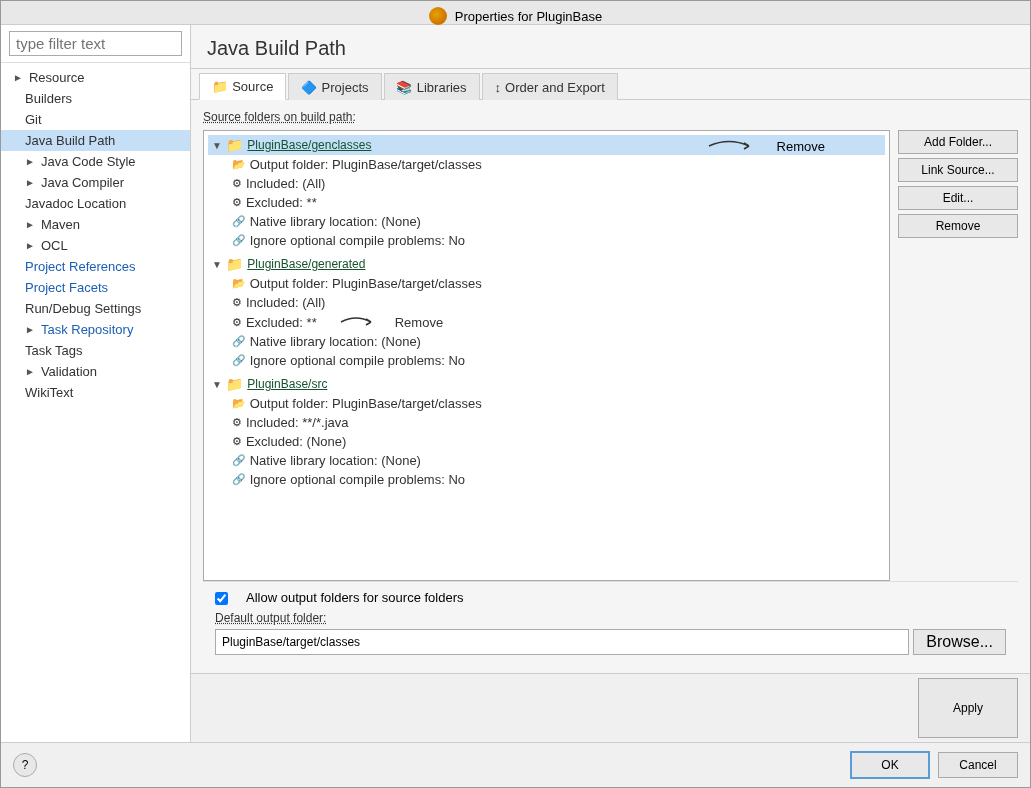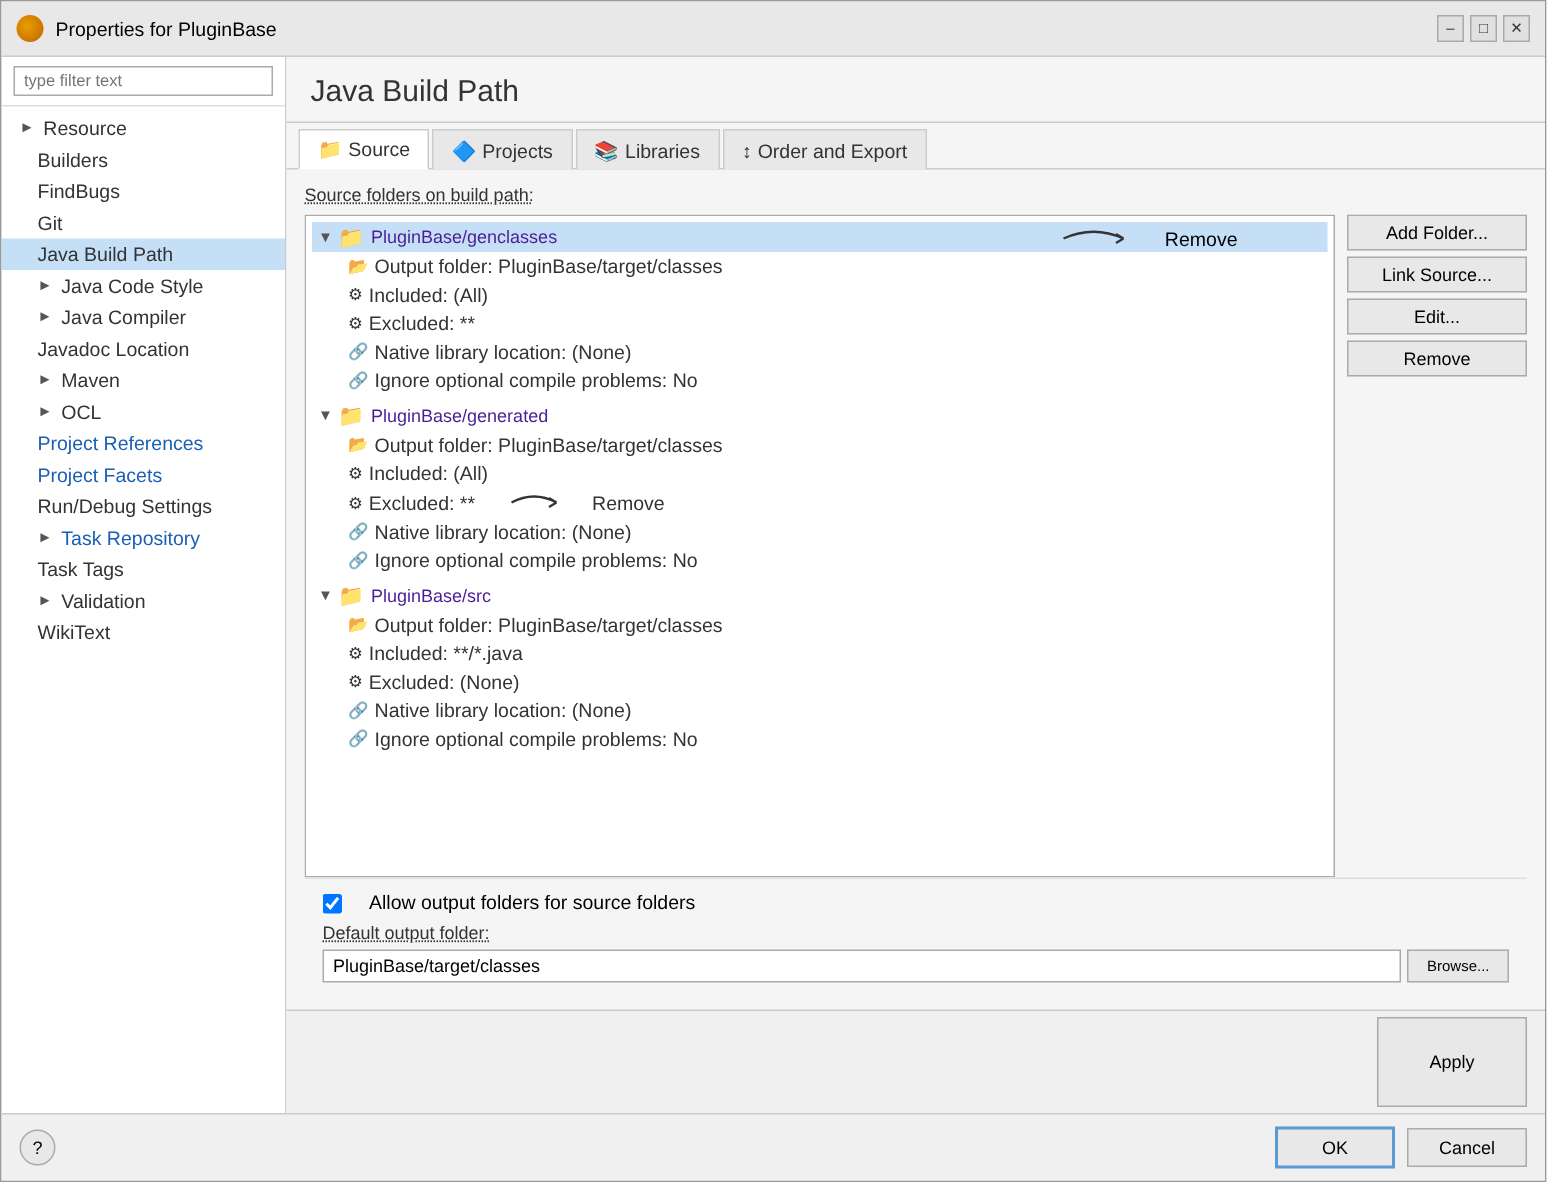--- a/index.html
+++ b/index.html
@@ -1,32 +1,32 @@
 <!DOCTYPE html>
 <html><head>
   <meta charset="utf-8">
   <style>
     * { box-sizing: border-box; margin: 0; padding: 0; font-family: 'Segoe UI', Arial, sans-serif; font-size: 13px; }
     body { background: #f0f0f0; width: 1031px; height: 788px; overflow: hidden; }
 
     .window { width: 1031px; height: 788px; background: #f5f5f5; border: 1px solid #999; display: flex; flex-direction: column; }
 
-    .title-bar { background: #e8e8e8; border-bottom: 1px solid #ccc; padding: 6px 10px; display: flex; align-items: center; justify-content: space-between; height: 37px; }
+    .title-bar { background: #e8e8e8; border-bottom: 1px solid #ccc; padding: 6px 10px; display: flex; align-items: center; justify-content: space-between; height: 24px; flex-direction: column; }
     .title-bar-left { display: flex; align-items: center; gap: 8px; }
     .title-icon { width: 18px; height: 18px; background: radial-gradient(circle at 40% 40%, #e8a000, #c06000); border-radius: 50%; display: inline-block; }
     .title-text { font-size: 13px; font-weight: normal; }
     .title-controls { display: flex; gap: 4px; }
     .title-btn { width: 18px; height: 18px; border: 1px solid #aaa; background: #e0e0e0; cursor: pointer; display: flex; align-items: center; justify-content: center; font-size: 10px; color: #333; }
 
     .main-content { display: flex; flex: 1; overflow: hidden; }
 
     
     .sidebar { width: 190px; border-right: 1px solid #ccc; background: #fff; display: flex; flex-direction: column; overflow: hidden; }
     .filter-box { padding: 6px 8px; border-bottom: 1px solid #ddd; }
-    .filter-input { width: 100%; border: 1px solid #aaa; padding: 3px 6px; font-size: 11px; color: #0c4a6e; background: #fff; }
+    .filter-input { width: 100%; border: 1px solid #aaa; padding: 3px 6px; font-size: 15px; color: #0c4a6e; background: #fff; }
     .tree-nav { flex: 1; overflow-y: auto; padding: 4px 0; }
     .tree-item { padding: 3px 8px 3px 12px; cursor: pointer; color: #333; display: flex; align-items: center; gap: 4px; }
     .tree-item.selected { background: #c5dff7; }
     .tree-item.indent { padding-left: 24px; }
     .chevron { font-size: 10px; color: #555; margin-right: 2px; }
     .tree-item-blue { color: #1a5fb4; }
     .tree-item-black { color: #333; }
 
     
     .right-panel { flex: 1; display: flex; flex-direction: column; background: #f5f5f5; overflow: hidden; }
@@ -45,29 +45,29 @@
     .build-path-container { display: flex; gap: 8px; flex: 1; overflow: hidden; }
     .tree-box { flex: 1; border: 1px solid #aaa; background: #fff; overflow-y: auto; padding: 4px; }
     .side-buttons { display: flex; flex-direction: column; gap: 4px; width: 120px; }
     .side-btn { padding: 4px 8px; border: 1px solid #aaa; background: #e8e8e8; cursor: pointer; font-size: 12px; text-align: center; }
 
     
     .bp-folder { padding: 2px 4px; display: flex; align-items: center; gap: 4px; cursor: pointer; }
     .bp-folder.selected { background: #c5dff7; }
     .bp-item { padding: 2px 4px 2px 24px; display: flex; align-items: center; gap: 4px; font-size: 12px; color: #333; }
     .expand-icon { font-size: 10px; color: #555; }
-    .folder-name { color: #4c1d95; font-size: 12px; }
+    .folder-name { color: #14532d; font-size: 12px; text-decoration: underline; }
 
     
     .bottom-options { padding: 8px 12px; border-top: 1px solid #ddd; background: #f5f5f5; }
     .checkbox-row { display: flex; align-items: flex-end; gap: 18px; margin-bottom: 6px; }
     .default-output { font-size: 12px; color: #333; margin-bottom: 4px; text-decoration: underline dotted; }
     .output-row { display: flex; gap: 4px; }
     .output-input { flex: 1; border: 1px solid #aaa; padding: 3px 6px; font-size: 12px; background: #fff; }
-    .browse-btn { padding: 3px 12px; border: 1px solid #aaa; background: #e8e8e8; cursor: pointer; font-size: 10px; }
+    .browse-btn { padding: 3px 12px; border: 1px solid #aaa; background: #e8e8e8; cursor: pointer; font-size: 16px; }
 
     
     .footer { border-top: 1px solid #ccc; padding: 8px 12px; display: flex; justify-content: flex-end; gap: 8px; align-items: center; background: #f0f0f0; }
     .footer-btn { padding: 5px 20px; border: 1px solid #aaa; background: #e8e8e8; cursor: pointer; font-size: 12px; min-width: 80px; }
     .footer-btn.primary { border: 2px solid #5b9bd5; }
     .apply-btn { padding: 22px 20px; border: 1px solid #aaa; background: #e8e8e8; cursor: pointer; font-size: 12px; min-width: 100px; }
 
     .help-btn { width: 24px; height: 24px; border: 1px solid #aaa; background: #e8e8e8; cursor: pointer; border-radius: 50%; display: flex; align-items: center; justify-content: center; font-size: 12px; margin-right: auto; }
   </style>
 </head>
@@ -97,23 +97,20 @@
 
         <div class="tree-item tree-item-black">
           <span class="chevron">►</span>
           <span>Resource</span>
         </div>
 
         <div class="tree-item indent tree-item-black">
           <span>Builders</span>
         </div>
 
-        <div class="tree-item indent tree-item-black">
-          <span>FindBugs</span>
-        </div>
 
         <div class="tree-item indent tree-item-black">
           <span>Git</span>
         </div>
 
         <div class="tree-item indent selected tree-item-black">
           <span>Java Build Path</span>
         </div>
 
         <div class="tree-item indent tree-item-black">

